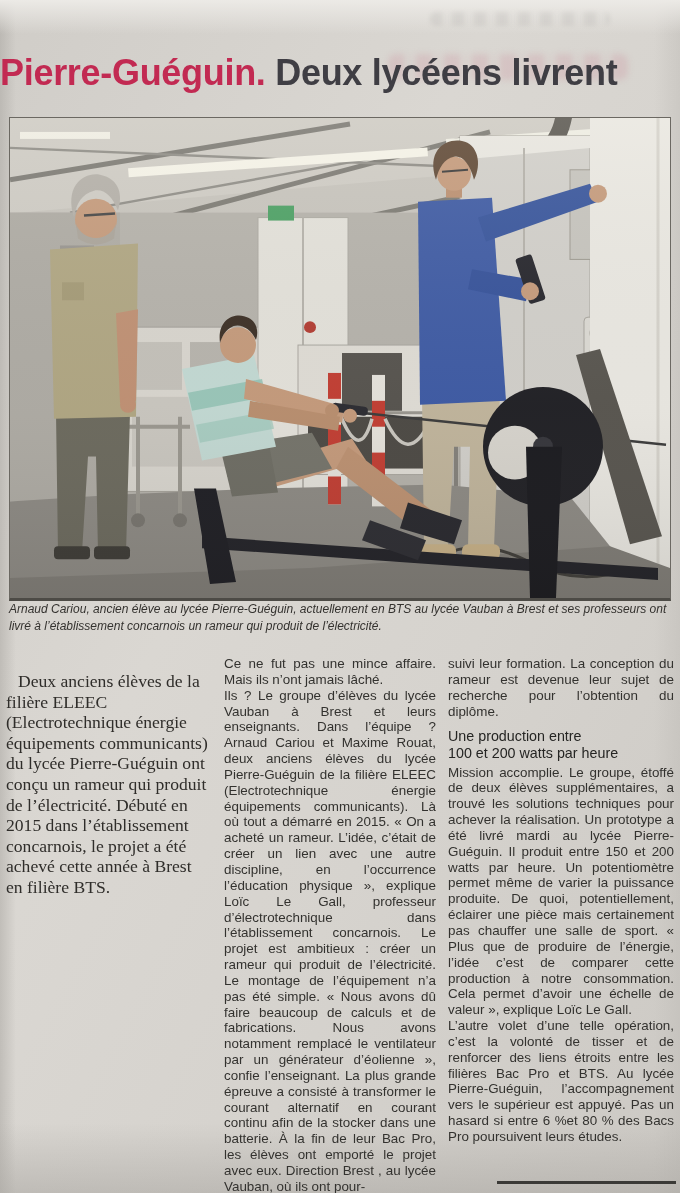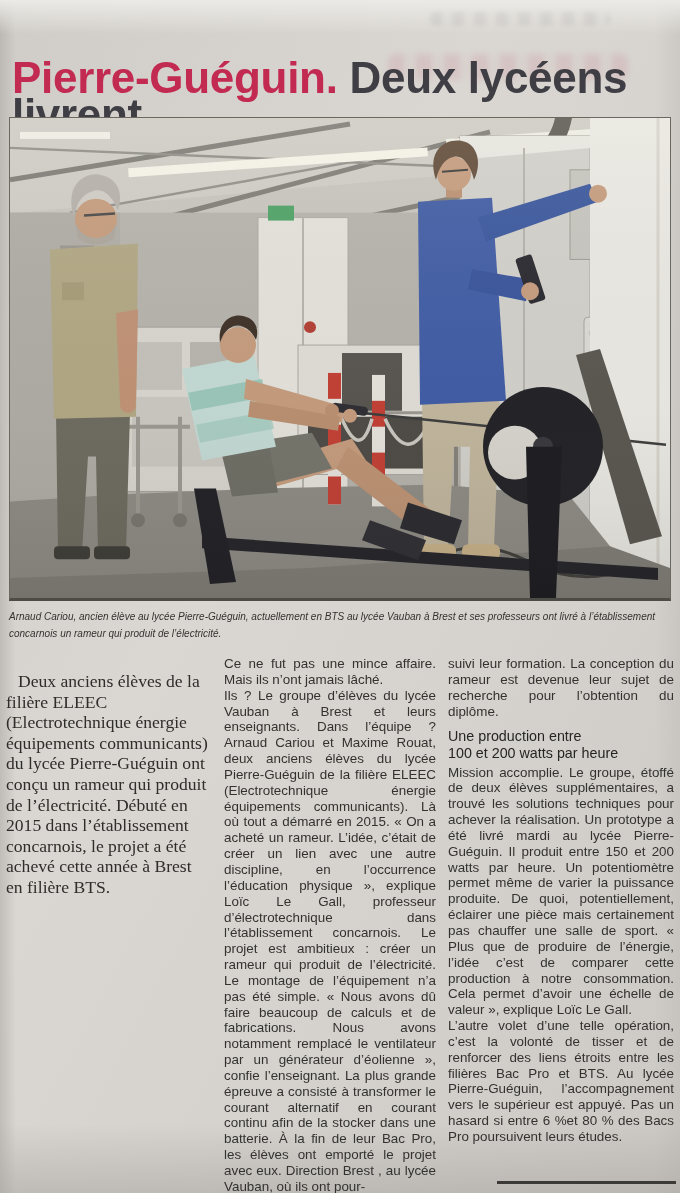--- a/index.html
+++ b/index.html
@@ -22,35 +22,35 @@
     position:absolute;top:54px;left:388px;width:240px;height:26px;border-radius:8px;
     background:repeating-linear-gradient(90deg, rgba(196,110,132,.18) 0 16px, rgba(196,110,132,.03) 16px 28px);
     filter:blur(3px);
   }
   .bleed2{
     position:absolute;top:12px;left:430px;width:180px;height:14px;border-radius:6px;
     background:repeating-linear-gradient(90deg, rgba(140,138,135,.14) 0 12px, rgba(140,138,135,.02) 12px 22px);
     filter:blur(2px);
   }
   .headline{
-    position:absolute;left:12px;top:30px;width:660px;
-    font-weight:bold;font-size:44px;line-height:37px;letter-spacing:-.3px;
+    position:absolute;left:0;top:30px;width:660px;
+    font-weight:bold;font-size:36px;line-height:37px;letter-spacing:-.3px;
     color:#3f3e44;
   }
   .headline .kicker{color:#c22a52;}
   .photo-fig{position:absolute;left:9px;top:117px;width:662px;margin:0;}
   .photo{
     width:662px;height:484px;box-sizing:border-box;
     border:1px solid #6b6862;border-bottom:3px solid #4d4b46;
     background:#c7c4bd;line-height:0;
   }
   .photo svg{width:100%;height:100%;}
   .caption{
-    margin-top:7px;width:660px;
-    font-style:italic;font-size:10px;line-height:17px;color:#34322f;
+    width:660px;
+    font-style:italic;font-size:12px;line-height:17px;color:#34322f;
   }
   .columns{
     position:absolute;left:6px;top:656px;width:668px;height:537px;
     display:flex;overflow:hidden;
   }
   .col1{width:205px;margin-right:13px;flex:none;}
   .col2{width:212px;margin-right:12px;flex:none;}
   .col3{width:226px;flex:none;}
   .lead{
     margin:15px 0 0 0;

